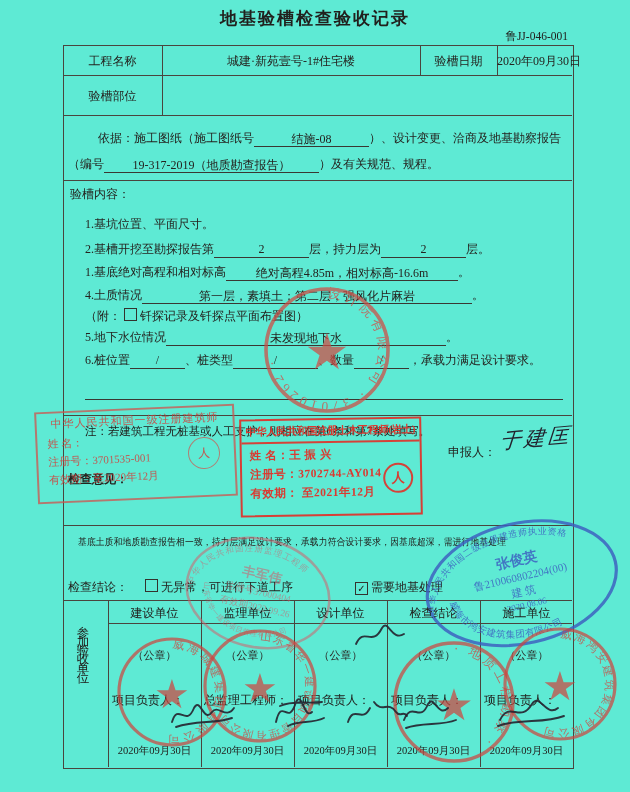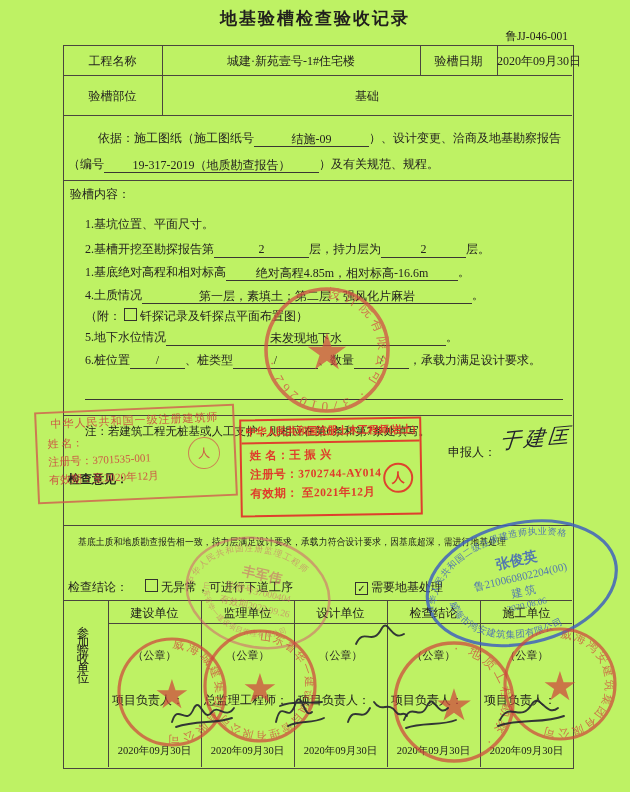--- a/index.html
+++ b/index.html
@@ -1,16 +1,16 @@
 <!DOCTYPE html>
 <html><head>
 <meta charset="utf-8">
 <style>
   html,body{margin:0;padding:0;background:#e8e8e8;}
-  .page{position:relative;width:630px;height:792px;background:#bef264;overflow:hidden;
+  .page{position:relative;width:630px;height:792px;background:#5eead4;overflow:hidden;
         font-family:"Liberation Serif","DejaVu Serif",serif;color:#21201d;}
   .abs{position:absolute;}
   .t{font-size:12px;white-space:nowrap;color:#24231f;}
   .ctr{text-align:center;}
   .hl{position:absolute;height:1.4px;background:#4a453e;}
   .vl{position:absolute;width:1.4px;background:#4a453e;}
   .u{display:inline-block;border-bottom:1.2px solid #3a3732;text-align:center;height:15px;vertical-align:bottom;}
   .cb{display:inline-block;width:11px;height:11px;border:1.3px solid #34322d;vertical-align:-1px;
       text-align:center;line-height:11px;font-size:10px;margin:0 3px;}
   .cellhead{font-size:12px;width:93px;text-align:center;white-space:nowrap;}
@@ -59,24 +59,23 @@
   <div class="vl" style="left:294px;top:600px;height:167px;"></div>
   <div class="vl" style="left:387px;top:600px;height:167px;"></div>
   <div class="vl" style="left:480px;top:600px;height:167px;"></div>
 
   <div class="abs t ctr" style="left:63px;top:53px;width:99px;">工程名称</div>
   <div class="abs t ctr" style="left:162px;top:53px;width:258px;">城建·新苑壹号-1#住宅楼</div>
   <div class="abs t ctr" style="left:420px;top:53px;width:77px;">验槽日期</div>
   <div class="abs t ctr" style="left:497px;top:53px;width:75px;">2020年09月30日</div>
 
   <div class="abs t ctr" style="left:63px;top:88px;width:99px;">验槽部位</div>
-  <div class="abs t ctr" style="left:162px;top:88px;width:410px;">基础</div>
 
   <div class="abs t" style="left:98px;top:130px;">
-    <span>依据：施工图纸（施工图纸号</span><span class="u" style="width:115px;">结施-09</span><span>）、设计变更、洽商及地基勘察报告</span>
+    <span>依据：施工图纸（施工图纸号</span><span class="u" style="width:115px;">结施-08</span><span>）、设计变更、洽商及地基勘察报告</span>
   </div>
   <div class="abs t" style="left:68px;top:156px;">
     <span>（编号</span><span class="u" style="width:215px;text-align:center;">19-317-2019（地质勘查报告）</span><span>）及有关规范、规程。</span>
   </div>
 
   <div class="abs t" style="left:70px;top:186px;">验槽内容：</div>
   <div class="abs t" style="left:85px;top:216px;">1.基坑位置、平面尺寸。</div>
   <div class="abs t" style="left:85px;top:241px;">
     <span>2.基槽开挖至勘探报告第</span><span class="u" style="width:95px;">2</span><span>层，持力层为</span><span class="u" style="width:85px;">2</span><span>层。</span>
   </div>

